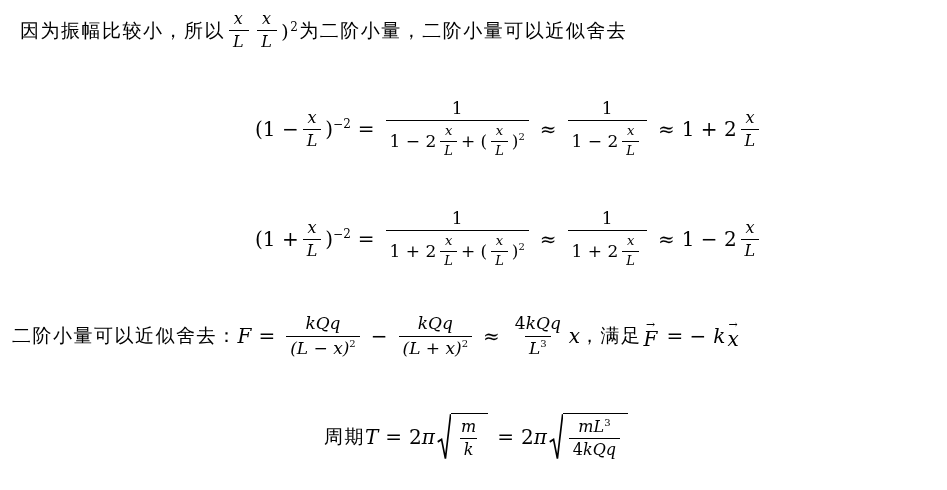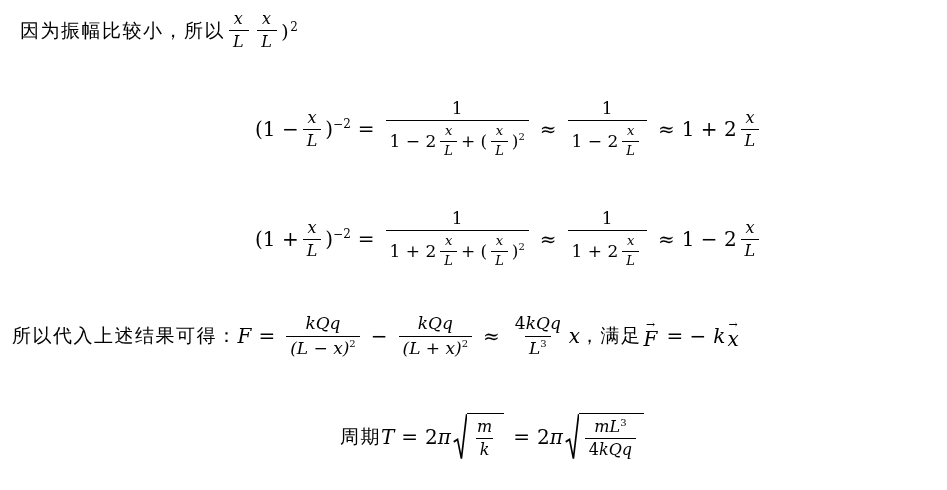--- a/index.html
+++ b/index.html
@@ -72,38 +72,39 @@
     display: flex;
     align-items: center;
     padding: 2px 4px 0 2px;
   }
 
   
   .pos-line1 { top: 8px;   left: 20px;  }
   .pos-eq1   { top: 88px;  left: 255px; height: 82px; }
   .pos-eq2   { top: 198px; left: 255px; height: 82px; }
   .pos-line3 { top: 302px; left: 12px;  height: 68px; }
-  .pos-eq4   { top: 394px; left: 340px; height: 86px; }
+  .pos-eq4   { top: 394px; left: 324px; height: 86px; }
 </style>
 </head>
 <body>
 
 <div class="page">
 
   <div class="line cn pos-line1">
     <span>因为振幅比较小，所以</span>
     <span class="frac f16">
       <span class="num it">x</span>
       <span class="den it">L</span>
     </span>
     <span class="frac f16">
       <span class="num it">x</span>
       <span class="den it">L</span>
     </span>
     <span class="grp"><span>)</span><sup>2</sup></span>
+    <span>为二阶小量，二阶小量可以近似舍去</span>
   </div>
 
   <div class="line math pos-eq1">
     <span>(1 −</span>
     <span class="frac f16">
       <span class="num it">x</span>
       <span class="den it">L</span>
     </span>
     <span class="grp"><span>)</span><sup>−2</sup></span>
     <span class="op">=</span>
@@ -179,21 +180,21 @@
     </span>
     <span class="op">≈</span>
     <span>1 − 2</span>
     <span class="frac f16">
       <span class="num it">x</span>
       <span class="den it">L</span>
     </span>
   </div>
 
   <div class="line math pos-line3">
-    <span class="cn">所以代入上述结果可得：</span>
+    <span class="cn">二阶小量可以近似舍去：</span>
     <span class="it">F</span>
     <span class="op">=</span>
     <span class="frac f17">
       <span class="num it">kQq</span>
       <span class="den">
         <span class="grp"><span class="it">(L − x)</span><sup class="tiny">2</sup></span>
       </span>
     </span>
     <span class="op">−</span>
     <span class="frac f17">

